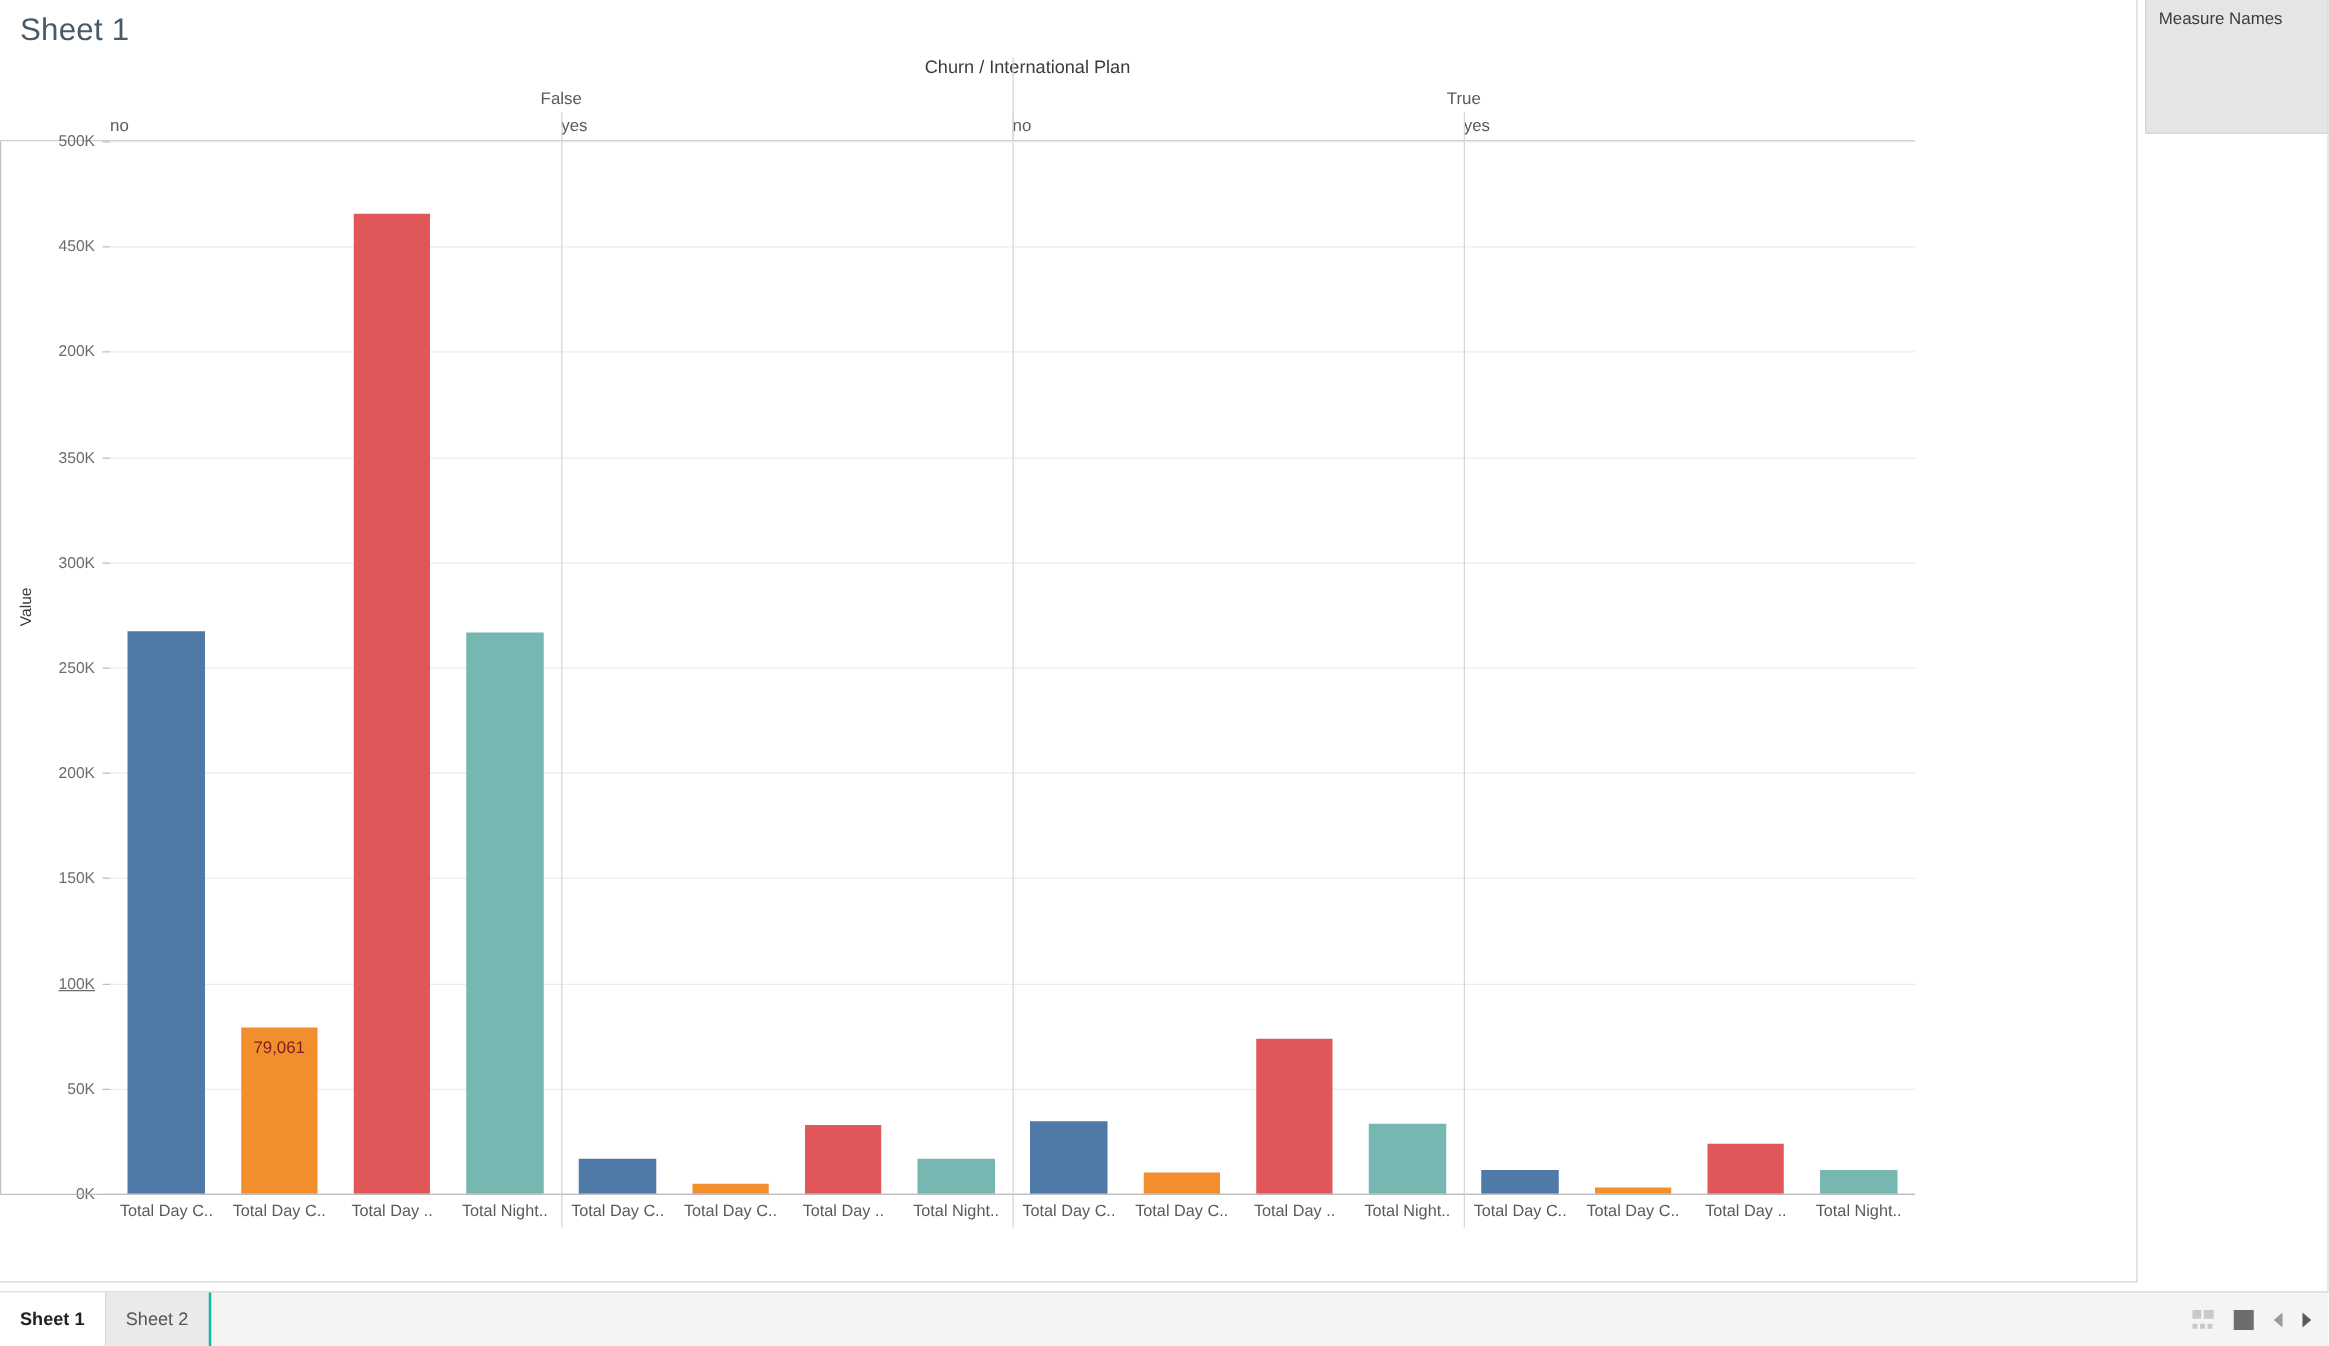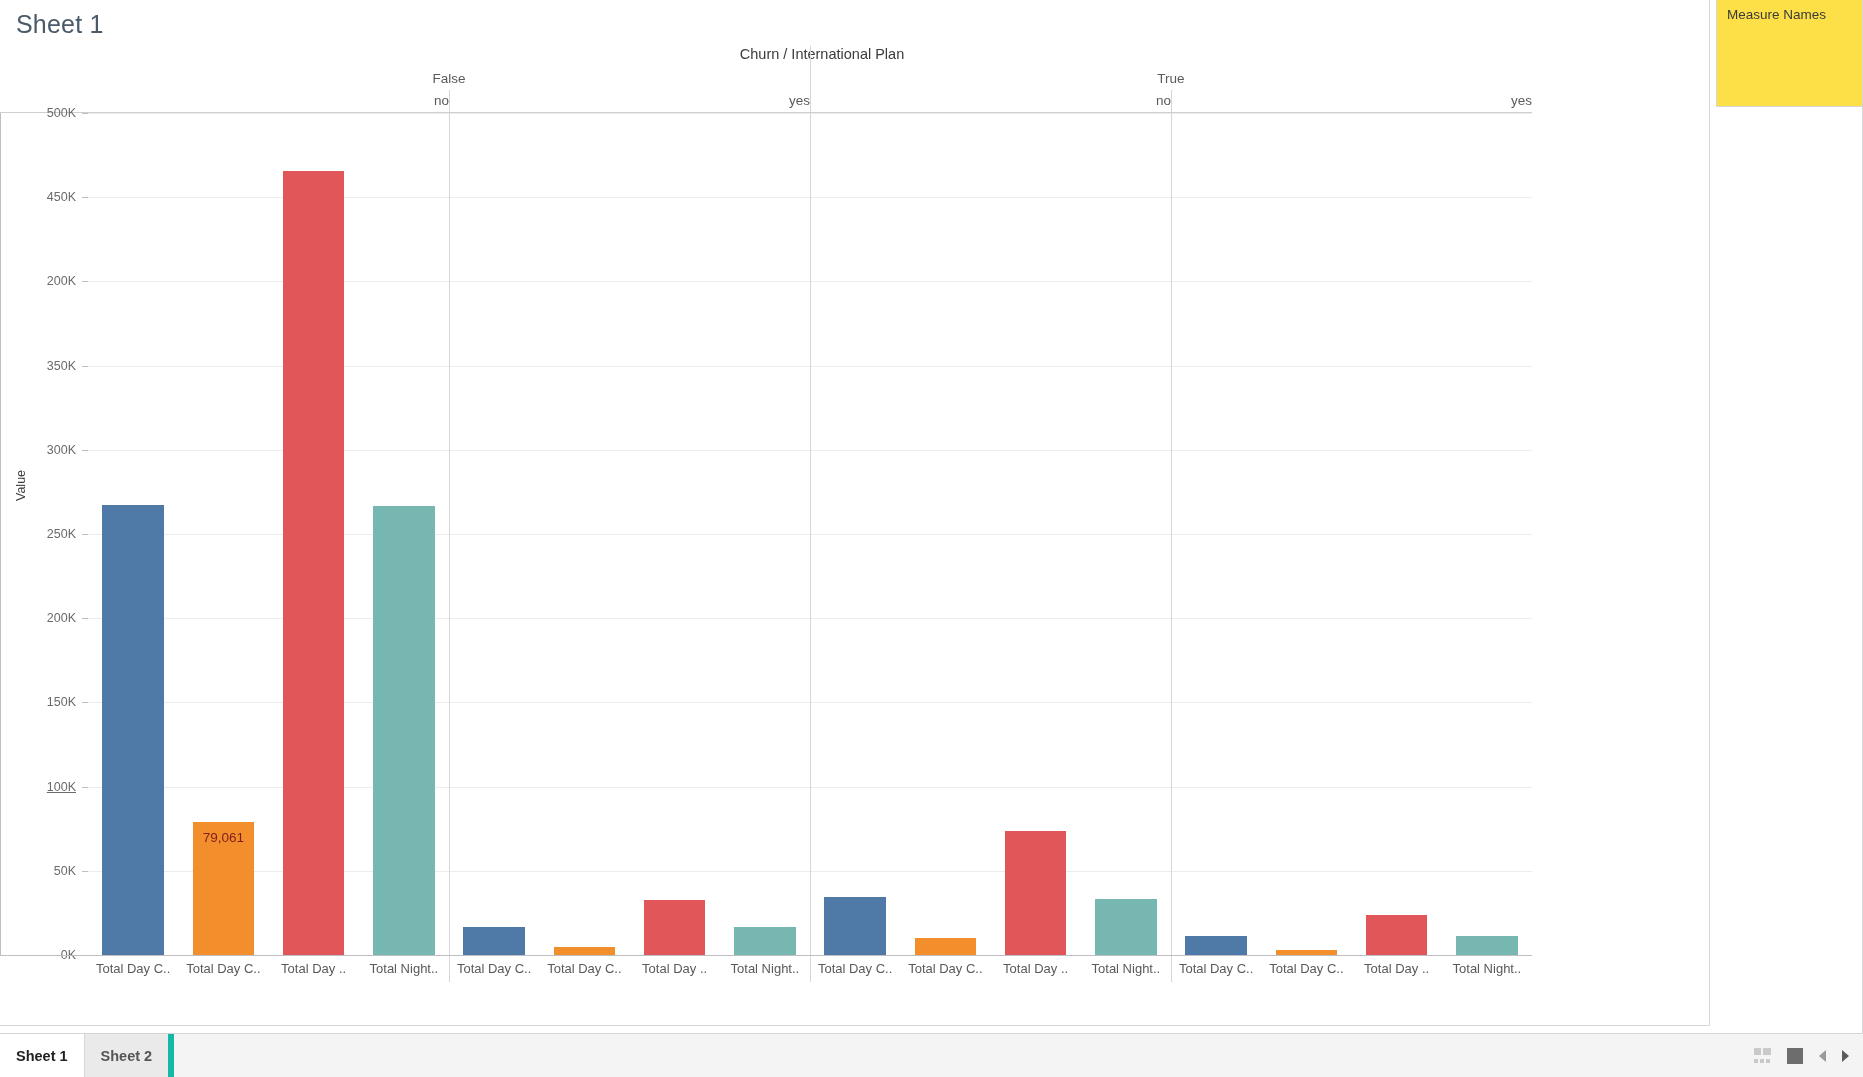--- a/index.html
+++ b/index.html
@@ -85,21 +85,21 @@
   #hdr-level2 {
     position: absolute;
     left: 88px; top: 44px;
     width: 1444px;
     height: 22px;
     display: flex;
   }
   #hdr-level2 .cell {
     flex: 1;
     position: relative;
-    text-align: right;
+    text-align: left;
     font-size: 13.5px;
     color: #5a5a5a;
     line-height: 22px;
   }
   #hdr-level2 .cell + .cell::before {
     content: "";
     position: absolute;
     left: 0; top: 0;
     width: 1px; height: 22px;
     background: #d6d6d9;
@@ -248,21 +248,21 @@
 
   
   #legend {
     position: absolute;
     left: 1716px; top: 0px;
     width: 147px;
     height: 107px;
     border: 1px solid #d6d6d9;
     border-top: none;
     border-right: none;
-    background: #fde047;
+    background: #e5e5e5;
     padding: 7px 0 0 10px;
   }
   #legend-title {
     font-size: 13.5px;
     color: #3b3b3b;
     margin-bottom: 4px;
   }
   .legend-item {
     display: flex;
     align-items: center;
@@ -290,23 +290,22 @@
     border-top: 1px solid #d6d6d9;
     display: flex;
     align-items: stretch;
   }
   .sheet-tab {
     display: flex;
     align-items: center;
     padding: 0 16px;
     font-size: 14.5px;
     color: #222;
-    border-right: 6px solid #14b8a6;
+    border-right: 2px solid #14b8a6;
     cursor: default;
-    font-weight: bold;
   }
   .sheet-tab.active {
     background: #ffffff;
     font-weight: bold;
     border-right: 1px solid #d6d6d9;
   }
   .sheet-tab.inactive {
     background: #eaeaea;
     color: #555;
   }

